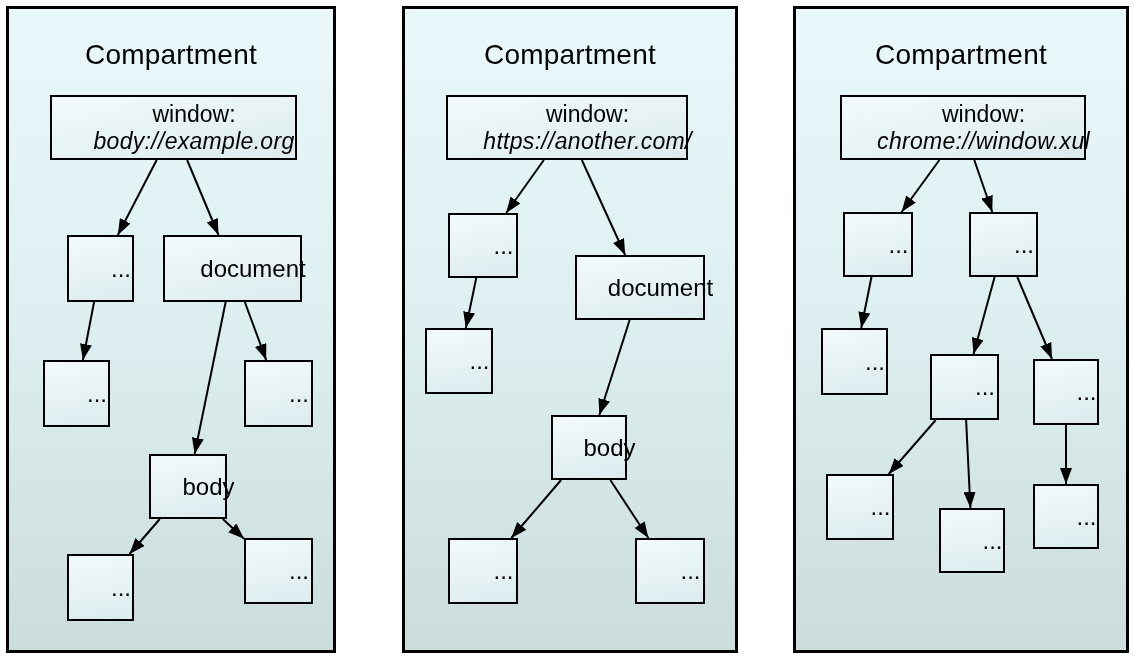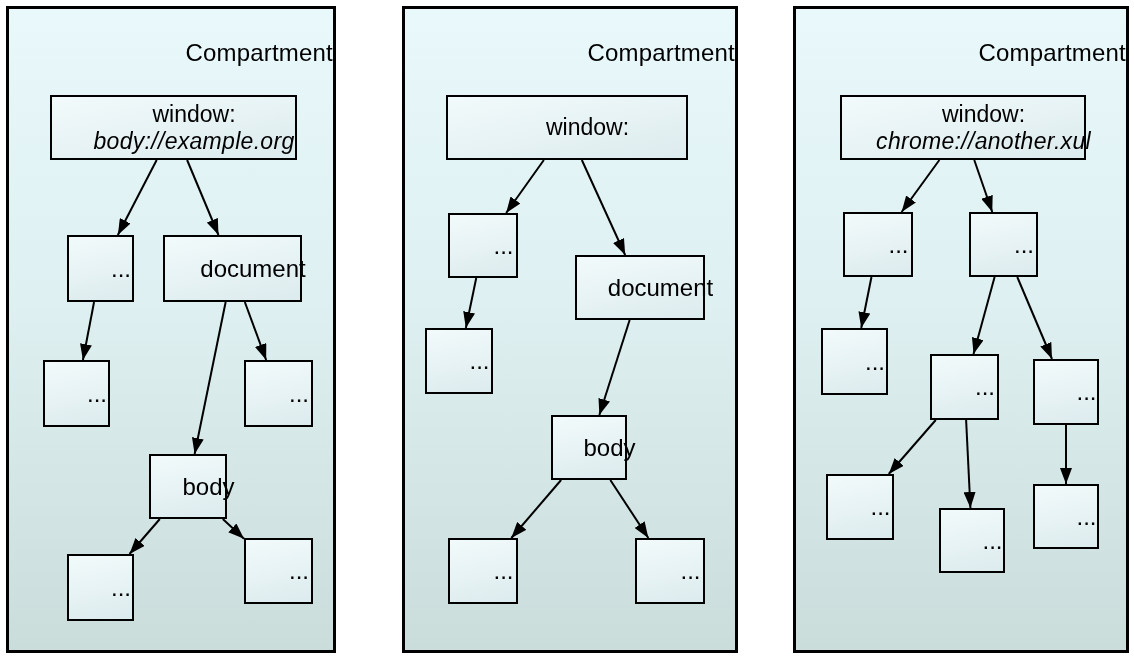--- a/index.html
+++ b/index.html
@@ -6,22 +6,22 @@
   #stage{
     position:relative;width:1134px;height:660px;background:#ffffff;
     font-family:"Liberation Sans",sans-serif;color:#000;overflow:hidden;
   }
   .compartment{
     position:absolute;box-sizing:border-box;border:3px solid #000;
     background:linear-gradient(180deg,#e9f8fb 0%,#def0f1 45%,#cadddb 100%);
     z-index:0;
   }
   .comp-title{
-    position:absolute;top:30px;left:0;right:0;text-align:right;
-    font-size:24px;letter-spacing:.2px;
+    position:absolute;top:30px;left:0;right:0;text-align:center;
+    font-size:28px;letter-spacing:.2px;
   }
   #arrows{position:absolute;left:0;top:0;z-index:1;pointer-events:none;}
   .node{
     position:absolute;box-sizing:border-box;border:2px solid #000;
     background:linear-gradient(168deg,#f2fafb 0%,#e6f2f4 55%,#dcebee 100%);
     display:flex;flex-direction:column;align-items:center;justify-content:center;
     font-size:24px;z-index:2;text-align:center;padding-left:41px;
   }
   .wl1{font-size:23px;line-height:27px;}
   .wl2{font-size:23px;line-height:27px;font-style:italic;letter-spacing:.3px;}
@@ -87,20 +87,21 @@
       <span>body</span>
     </div>
     <div class="node" style="left: 67px; top: 554px; width: 67px; height: 67px;">
       <span>...</span>
     </div>
     <div class="node" style="left: 244px; top: 538px; width: 69px; height: 66px;">
       <span>...</span>
     </div>
     <div class="node" style="left: 446px; top: 95px; width: 242px; height: 65px;">
       <div class="wl1">window:</div>
+      <div class="wl2">https://another.com/</div>
     </div>
     <div class="node" style="left: 448px; top: 213px; width: 70px; height: 65px;">
       <span>...</span>
     </div>
     <div class="node" style="left: 575px; top: 255px; width: 130px; height: 65px;">
       <span>document</span>
     </div>
     <div class="node" style="left: 425px; top: 328px; width: 68px; height: 66px;">
       <span>...</span>
     </div>
@@ -108,21 +109,21 @@
       <span>body</span>
     </div>
     <div class="node" style="left: 448px; top: 538px; width: 70px; height: 66px;">
       <span>...</span>
     </div>
     <div class="node" style="left: 635px; top: 538px; width: 70px; height: 66px;">
       <span>...</span>
     </div>
     <div class="node" style="left: 840px; top: 95px; width: 246px; height: 65px;">
       <div class="wl1">window:</div>
-      <div class="wl2">chrome://another.xul</div>
+      <div class="wl2">chrome://window.xul</div>
     </div>
     <div class="node" style="left: 843px; top: 212px; width: 70px; height: 65px;">
       <span>...</span>
     </div>
     <div class="node" style="left: 969px; top: 212px; width: 69px; height: 65px;">
       <span>...</span>
     </div>
     <div class="node" style="left: 821px; top: 328px; width: 67px; height: 67px;">
       <span>...</span>
     </div>

